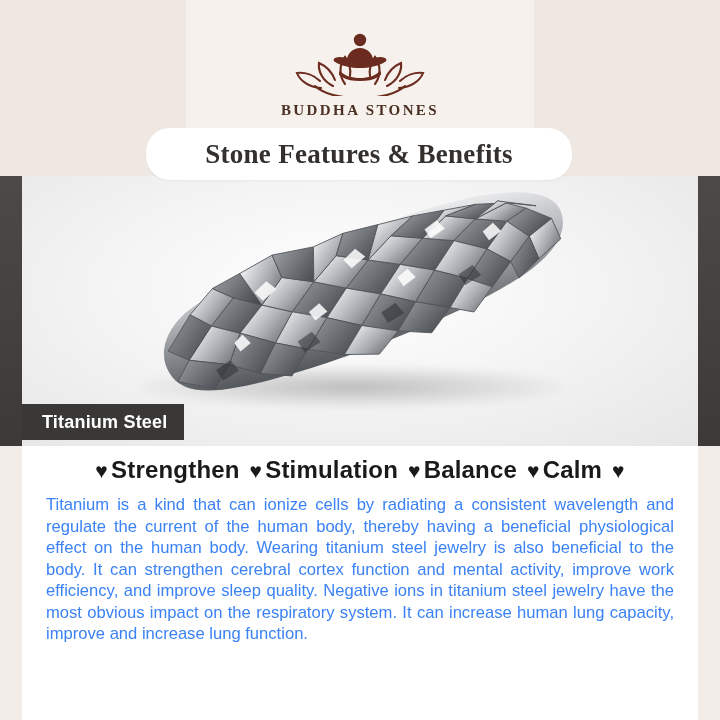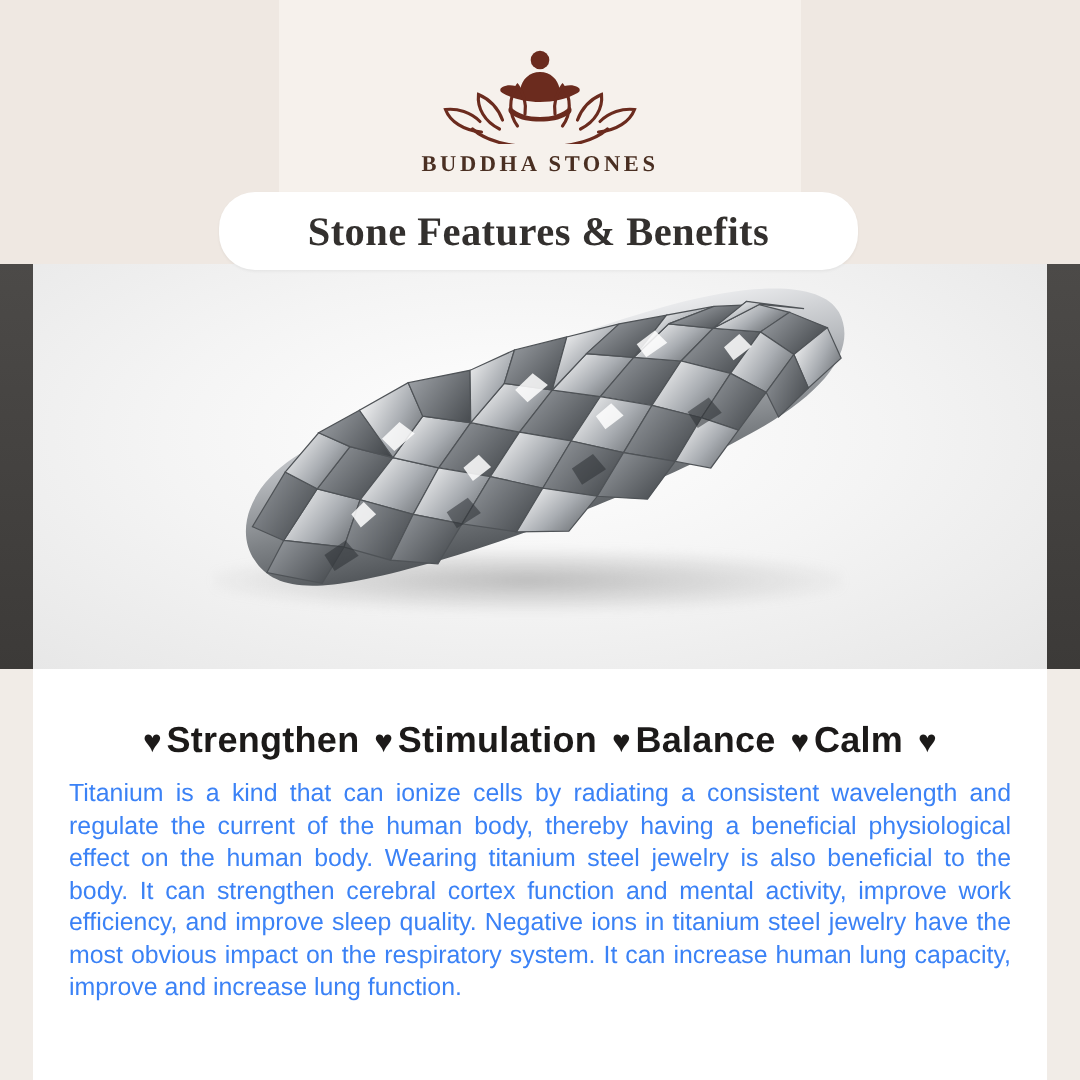--- a/index.html
+++ b/index.html
@@ -145,21 +145,21 @@
   
   .text-panel {
     position: absolute;
     left: 22px;
     top: 446px;
     width: 676px;
     height: 256px;
     background: #ffffff;
     z-index: 3;
     box-sizing: border-box;
-    padding: 34px 24px 0 24px;
+    padding: 10px 24px 0 24px;
   }
   .benefits {
     text-align: center;
     font-size: 24px;
     font-weight: bold;
     color: #1c1a19;
     font-family: "Liberation Sans", sans-serif;
     letter-spacing: 0.2px;
     margin-bottom: 10px;
   }
@@ -320,20 +320,23 @@
       </g>
       <g fill="#2e3236" opacity="0.55">
         <polygon points="150,118 166,112 172,124 154,130"></polygon>
         <polygon points="238,110 254,104 260,116 242,122"></polygon>
         <polygon points="322,92 338,86 344,98 326,104"></polygon>
         <polygon points="64,126 80,120 86,132 68,138"></polygon>
       </g>
     </svg>
   </div>
 
+  <div class="label-tab">
+    <span>Titanium Steel</span>
+  </div>
 
   <div class="text-panel">
     <div class="benefits">
       <span class="heart">♥</span><span>Strengthen</span>
       <span class="heart">♥</span><span>Stimulation</span>
       <span class="heart">♥</span><span>Balance</span>
       <span class="heart">♥</span><span>Calm</span>
       <span class="heart">♥</span>
     </div>
     <div class="body-copy">Titanium is a kind that can ionize cells by radiating a consistent wavelength and regulate the current of the human body, thereby having a beneficial physiological effect on the human body. Wearing titanium steel jewelry is also beneficial to the body. It can strengthen cerebral cortex function and mental activity, improve work efficiency, and improve sleep quality. Negative ions in titanium steel jewelry have the most obvious impact on the respiratory system. It can increase human lung capacity, improve and increase lung function.</div>

